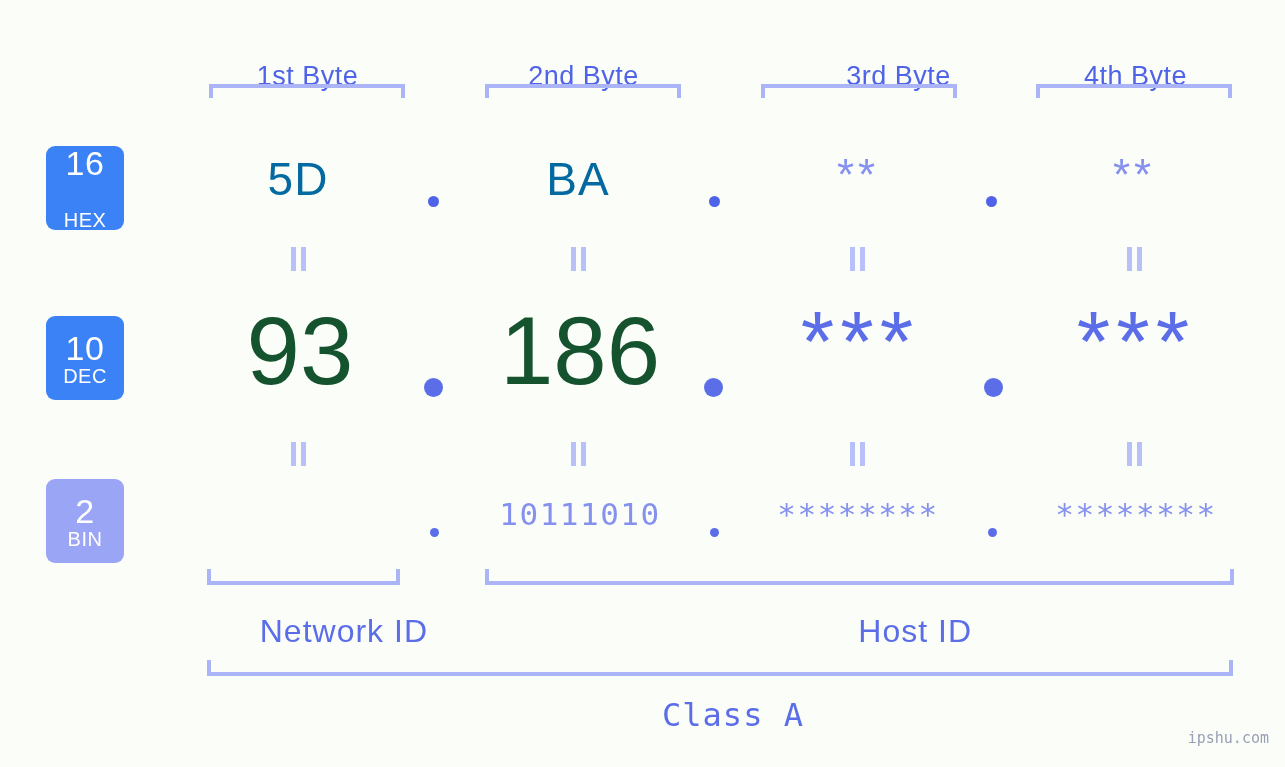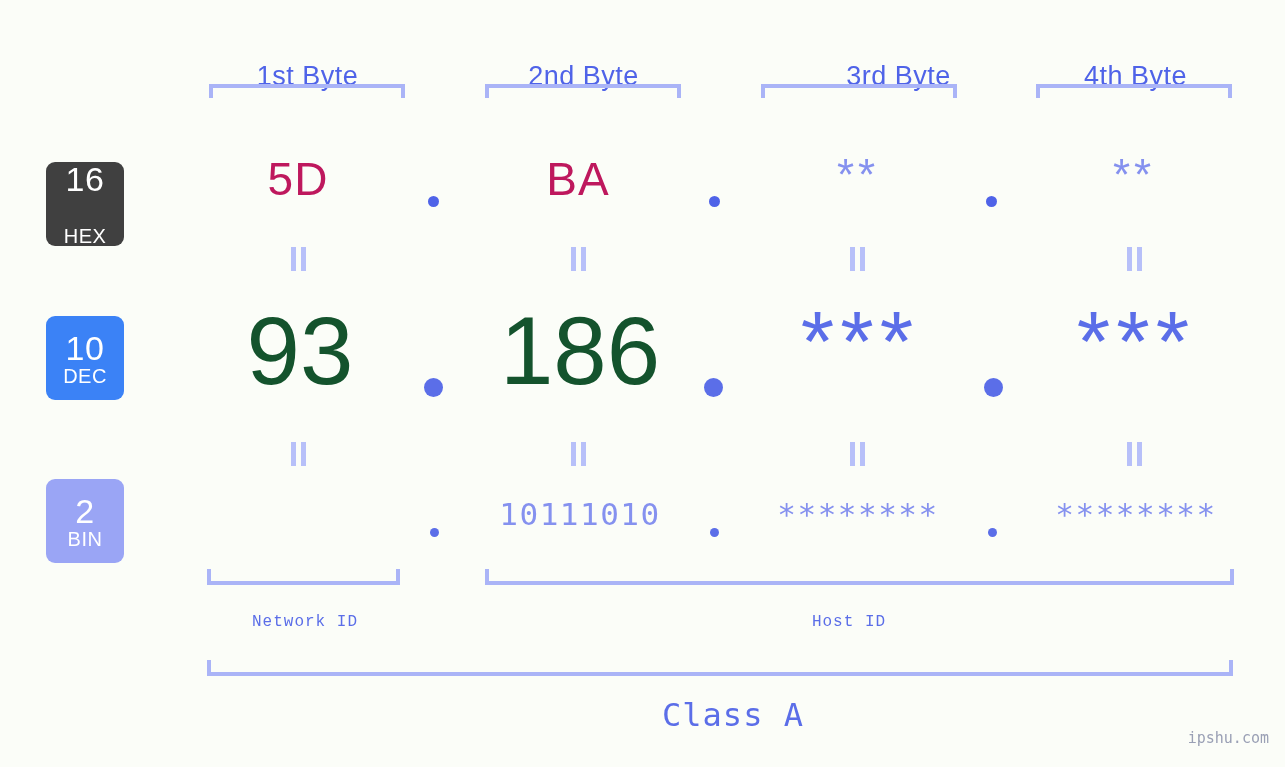--- a/index.html
+++ b/index.html
@@ -70,35 +70,35 @@
     font-size: 34px;
     font-weight: 400;
     letter-spacing: 0.5px;
     margin-bottom: 1px;
   }
   .badge .nm {
     font-size: 20px;
     font-weight: 400;
     letter-spacing: 0.5px;
   }
-  .badge-hex { top: 162px; background: #404040; gap: 29px; }
+  .badge-hex { top: 146px; background: #3b82f6; gap: 29px; }
   .badge-dec { top: 316px; background: #3b82f6; }
   .badge-bin { top: 479px; background: #9aa5f5; }
 
   
   .row-val {
     position: absolute;
     text-align: center;
     white-space: nowrap;
   }
 
   .hex-val {
     top: 152px;
     font-size: 46px;
-    color: #be185d;
+    color: #0369a1;
     font-family: "Liberation Sans", sans-serif;
     letter-spacing: 1px;
   }
   .hex-star {
     top: 150px;
     font-size: 44px;
     color: #8591ef;
     letter-spacing: 4px;
     font-family: "Liberation Sans", sans-serif;
   }
@@ -163,24 +163,24 @@
     height: 24px;
     background: #b7c0f9;
     display: block;
   }
   .eqmark i:first-child { left: 1px; }
   .eqmark i:last-child  { left: 11px; }
 
   
   .id-label {
     position: absolute;
-    font-size: 16px;
+    font-size: 32px;
     color: #5b6ee8;
-    font-family: Liberation Mono, monospace;
-    text-align: center;
+    font-family: Liberation Sans, sans-serif;
+    text-align: right;
     white-space: nowrap;
     letter-spacing: 1px;
   }
 
   .class-label {
     position: absolute;
     font-size: 32px;
     color: #5b6ee8;
     font-family: "DejaVu Sans Mono", monospace;
     text-align: center;

